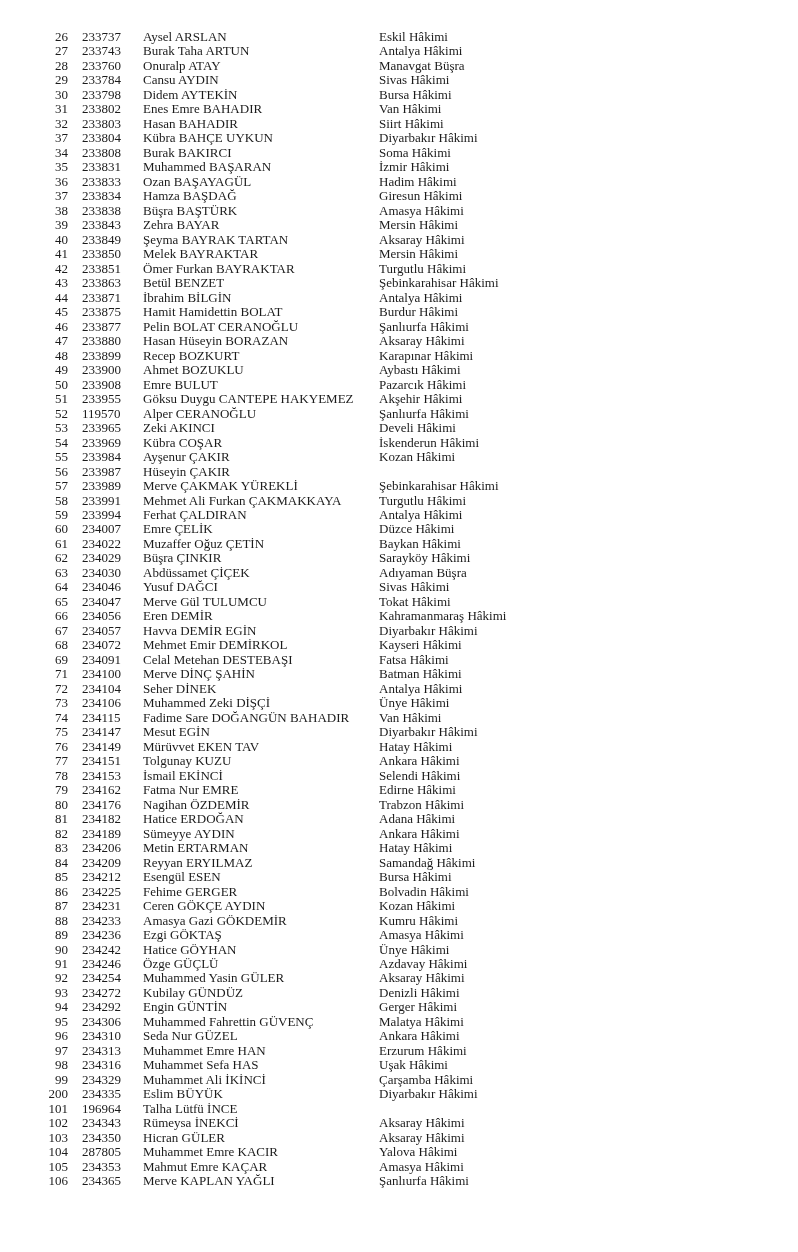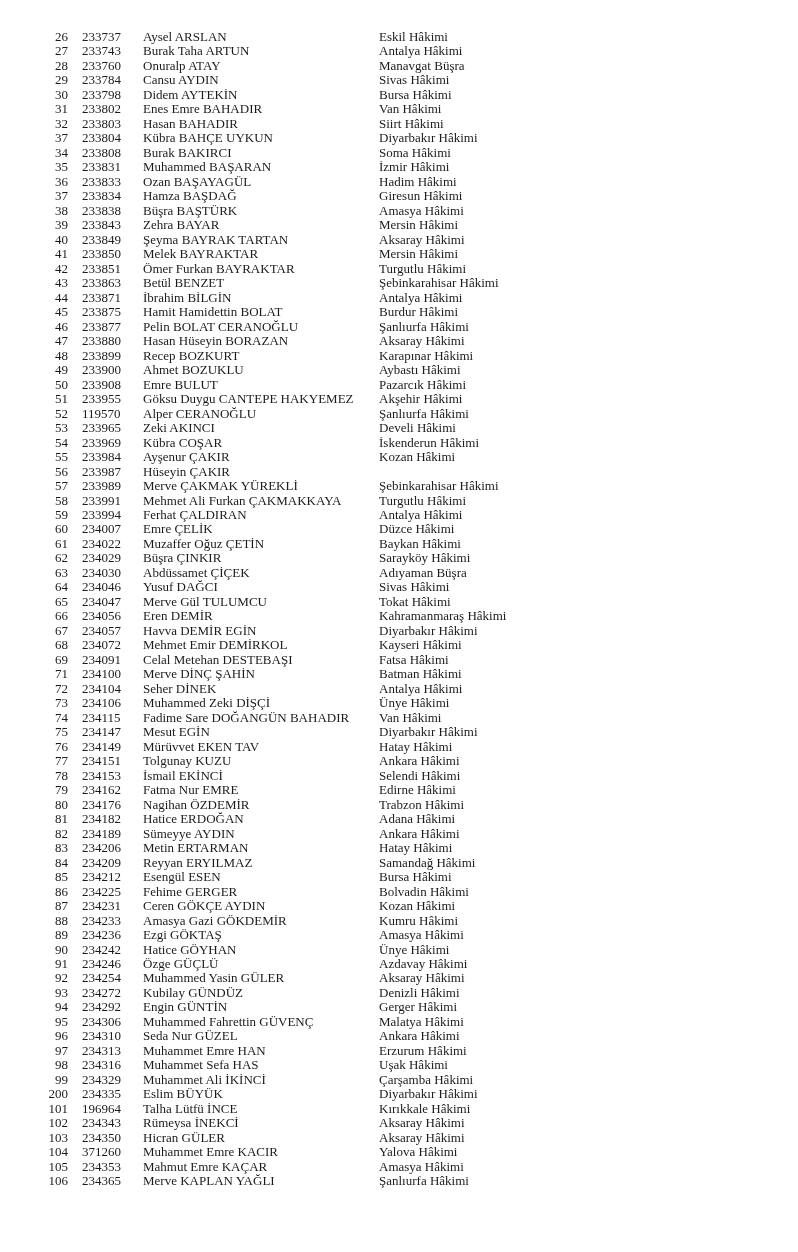--- a/index.html
+++ b/index.html
@@ -490,37 +490,36 @@
       <div class="row">
         <span class="c-no">200</span>
         <span class="c-reg">234335</span>
         <span class="c-name">Eslim BÜYÜK</span>
         <span class="c-title">Diyarbakır Hâkimi</span>
       </div>
       <div class="row">
         <span class="c-no">101</span>
         <span class="c-reg">196964</span>
         <span class="c-name">Talha Lütfü İNCE</span>
-        <span class="c-title">Kırıkkale Hâkimi</span>
       </div>
       <div class="row">
         <span class="c-no">102</span>
         <span class="c-reg">234343</span>
         <span class="c-name">Rümeysa İNEKCİ</span>
         <span class="c-title">Aksaray Hâkimi</span>
       </div>
       <div class="row">
         <span class="c-no">103</span>
         <span class="c-reg">234350</span>
         <span class="c-name">Hicran GÜLER</span>
         <span class="c-title">Aksaray Hâkimi</span>
       </div>
       <div class="row">
         <span class="c-no">104</span>
-        <span class="c-reg">371260</span>
+        <span class="c-reg">287805</span>
         <span class="c-name">Muhammet Emre KACIR</span>
         <span class="c-title">Yalova Hâkimi</span>
       </div>
       <div class="row">
         <span class="c-no">105</span>
         <span class="c-reg">234353</span>
         <span class="c-name">Mahmut Emre KAÇAR</span>
         <span class="c-title">Amasya Hâkimi</span>
       </div>
       <div class="row">

